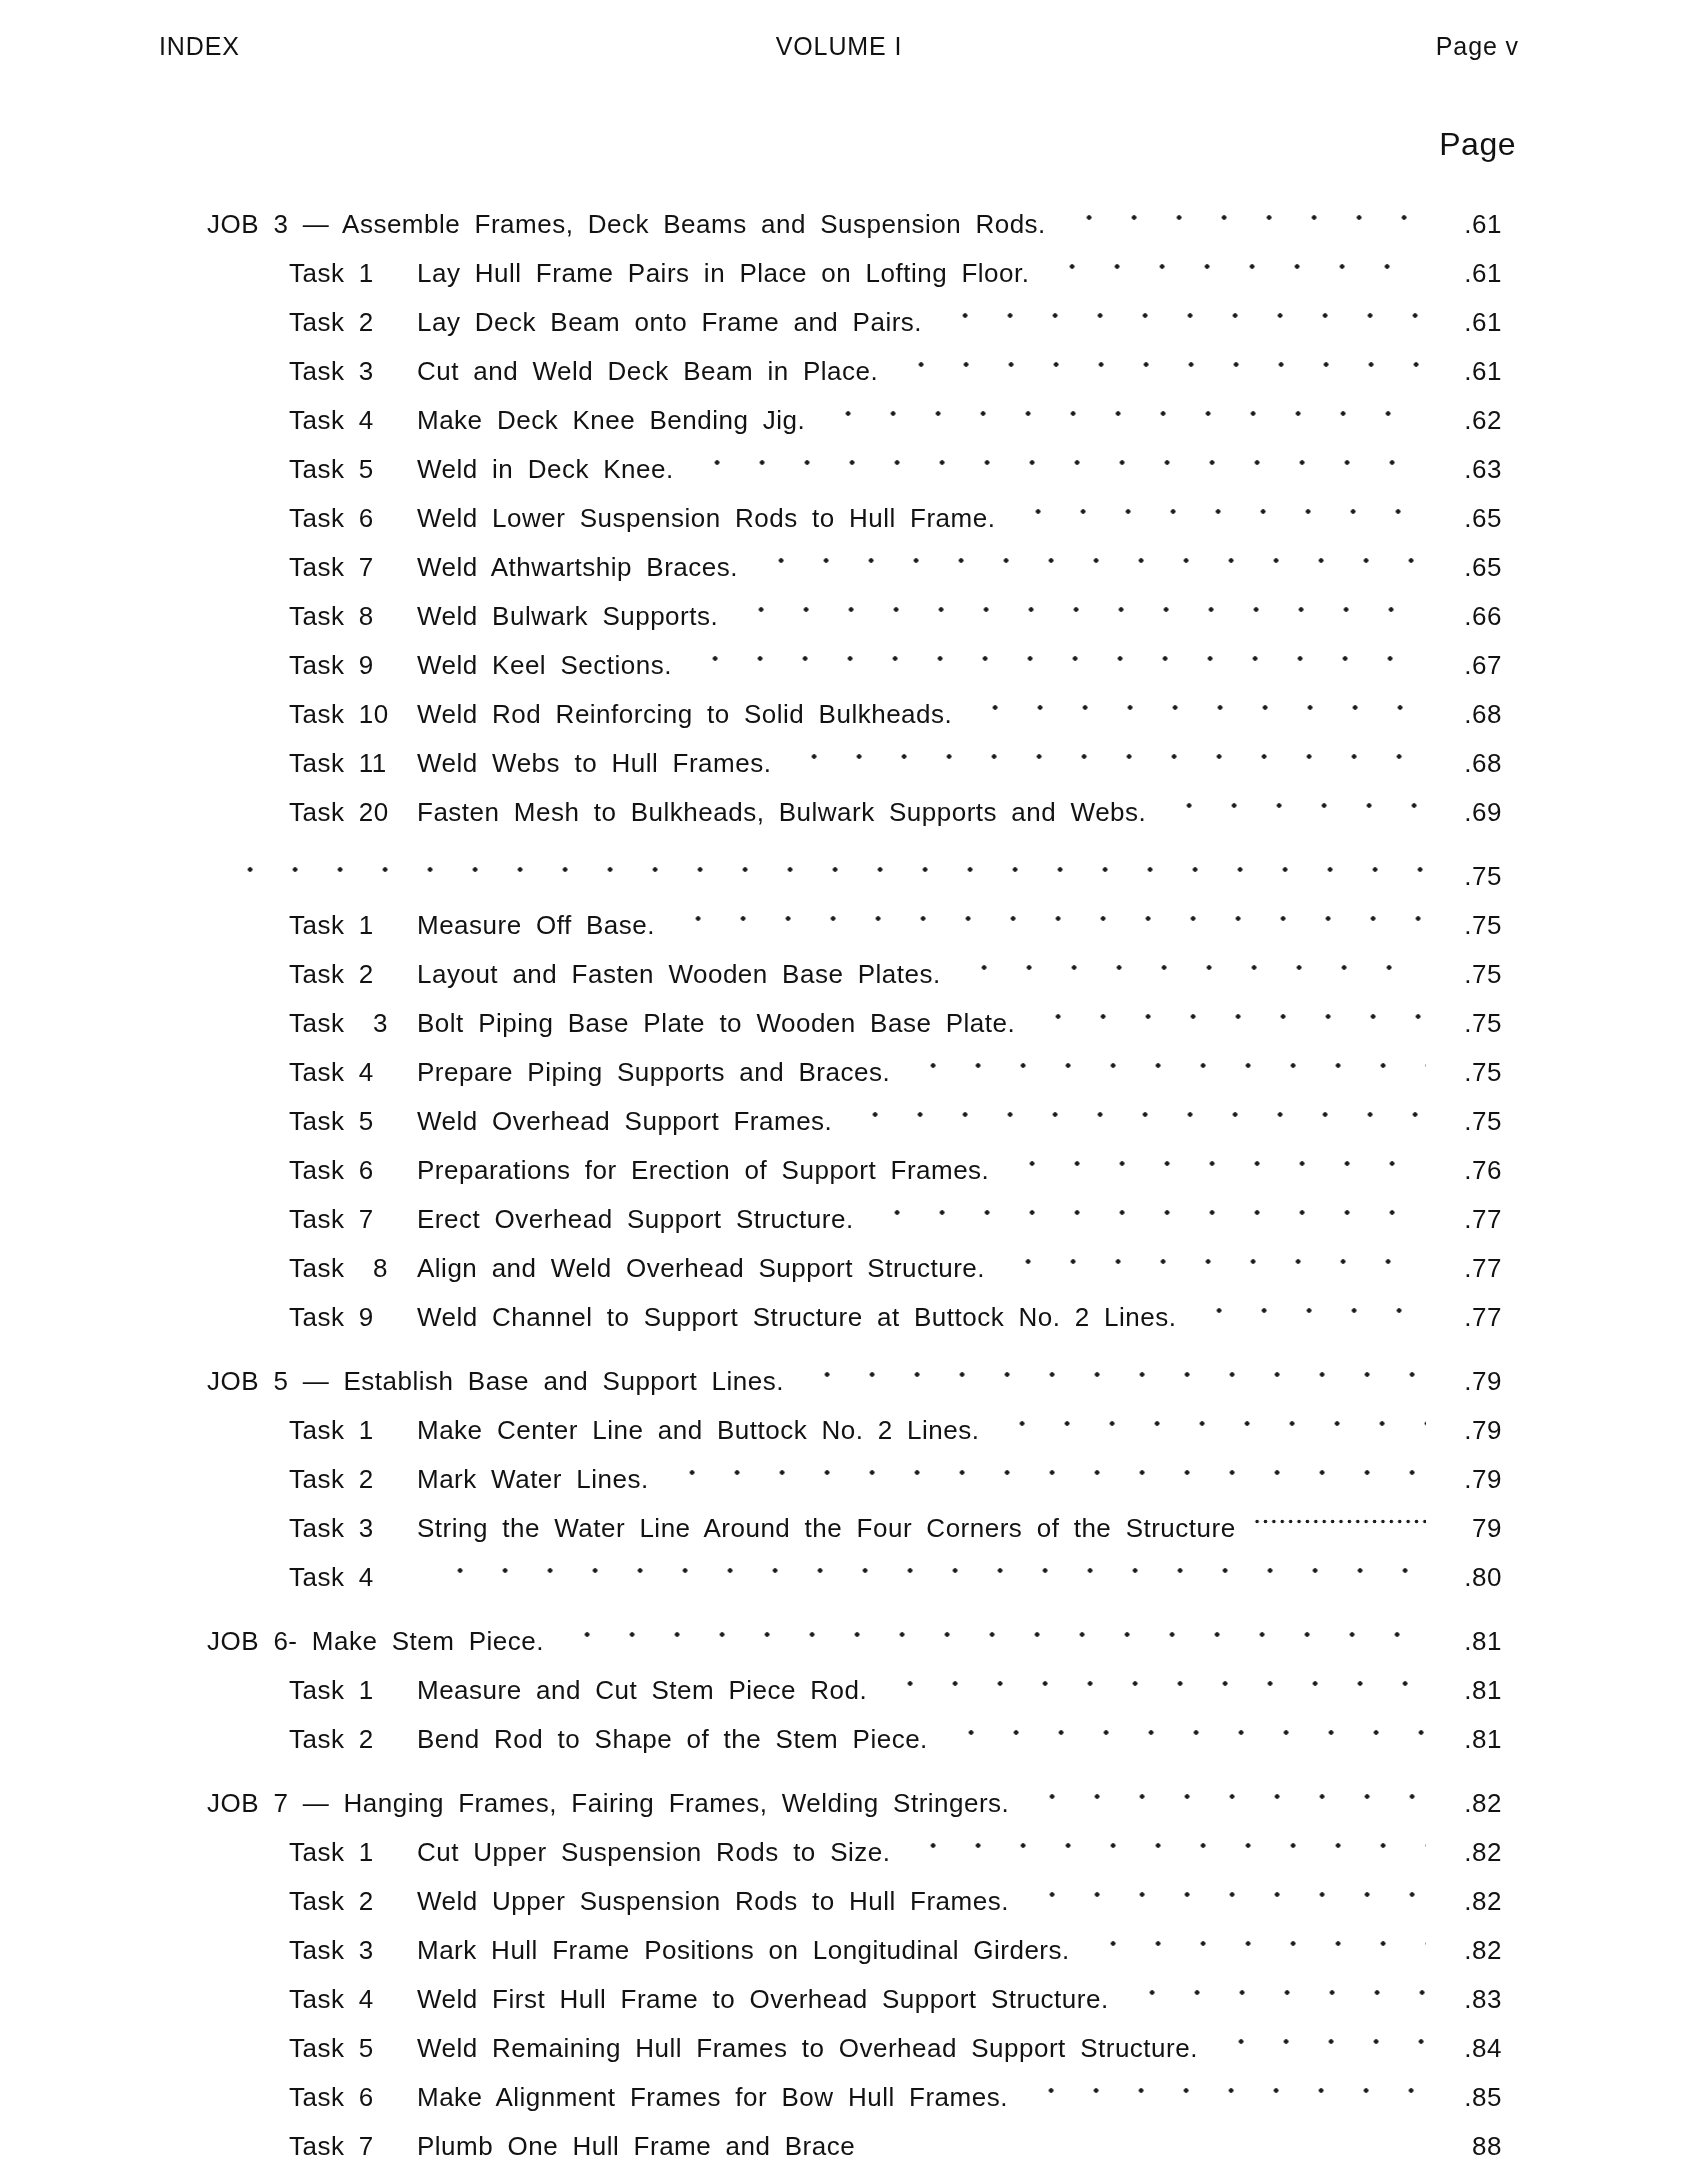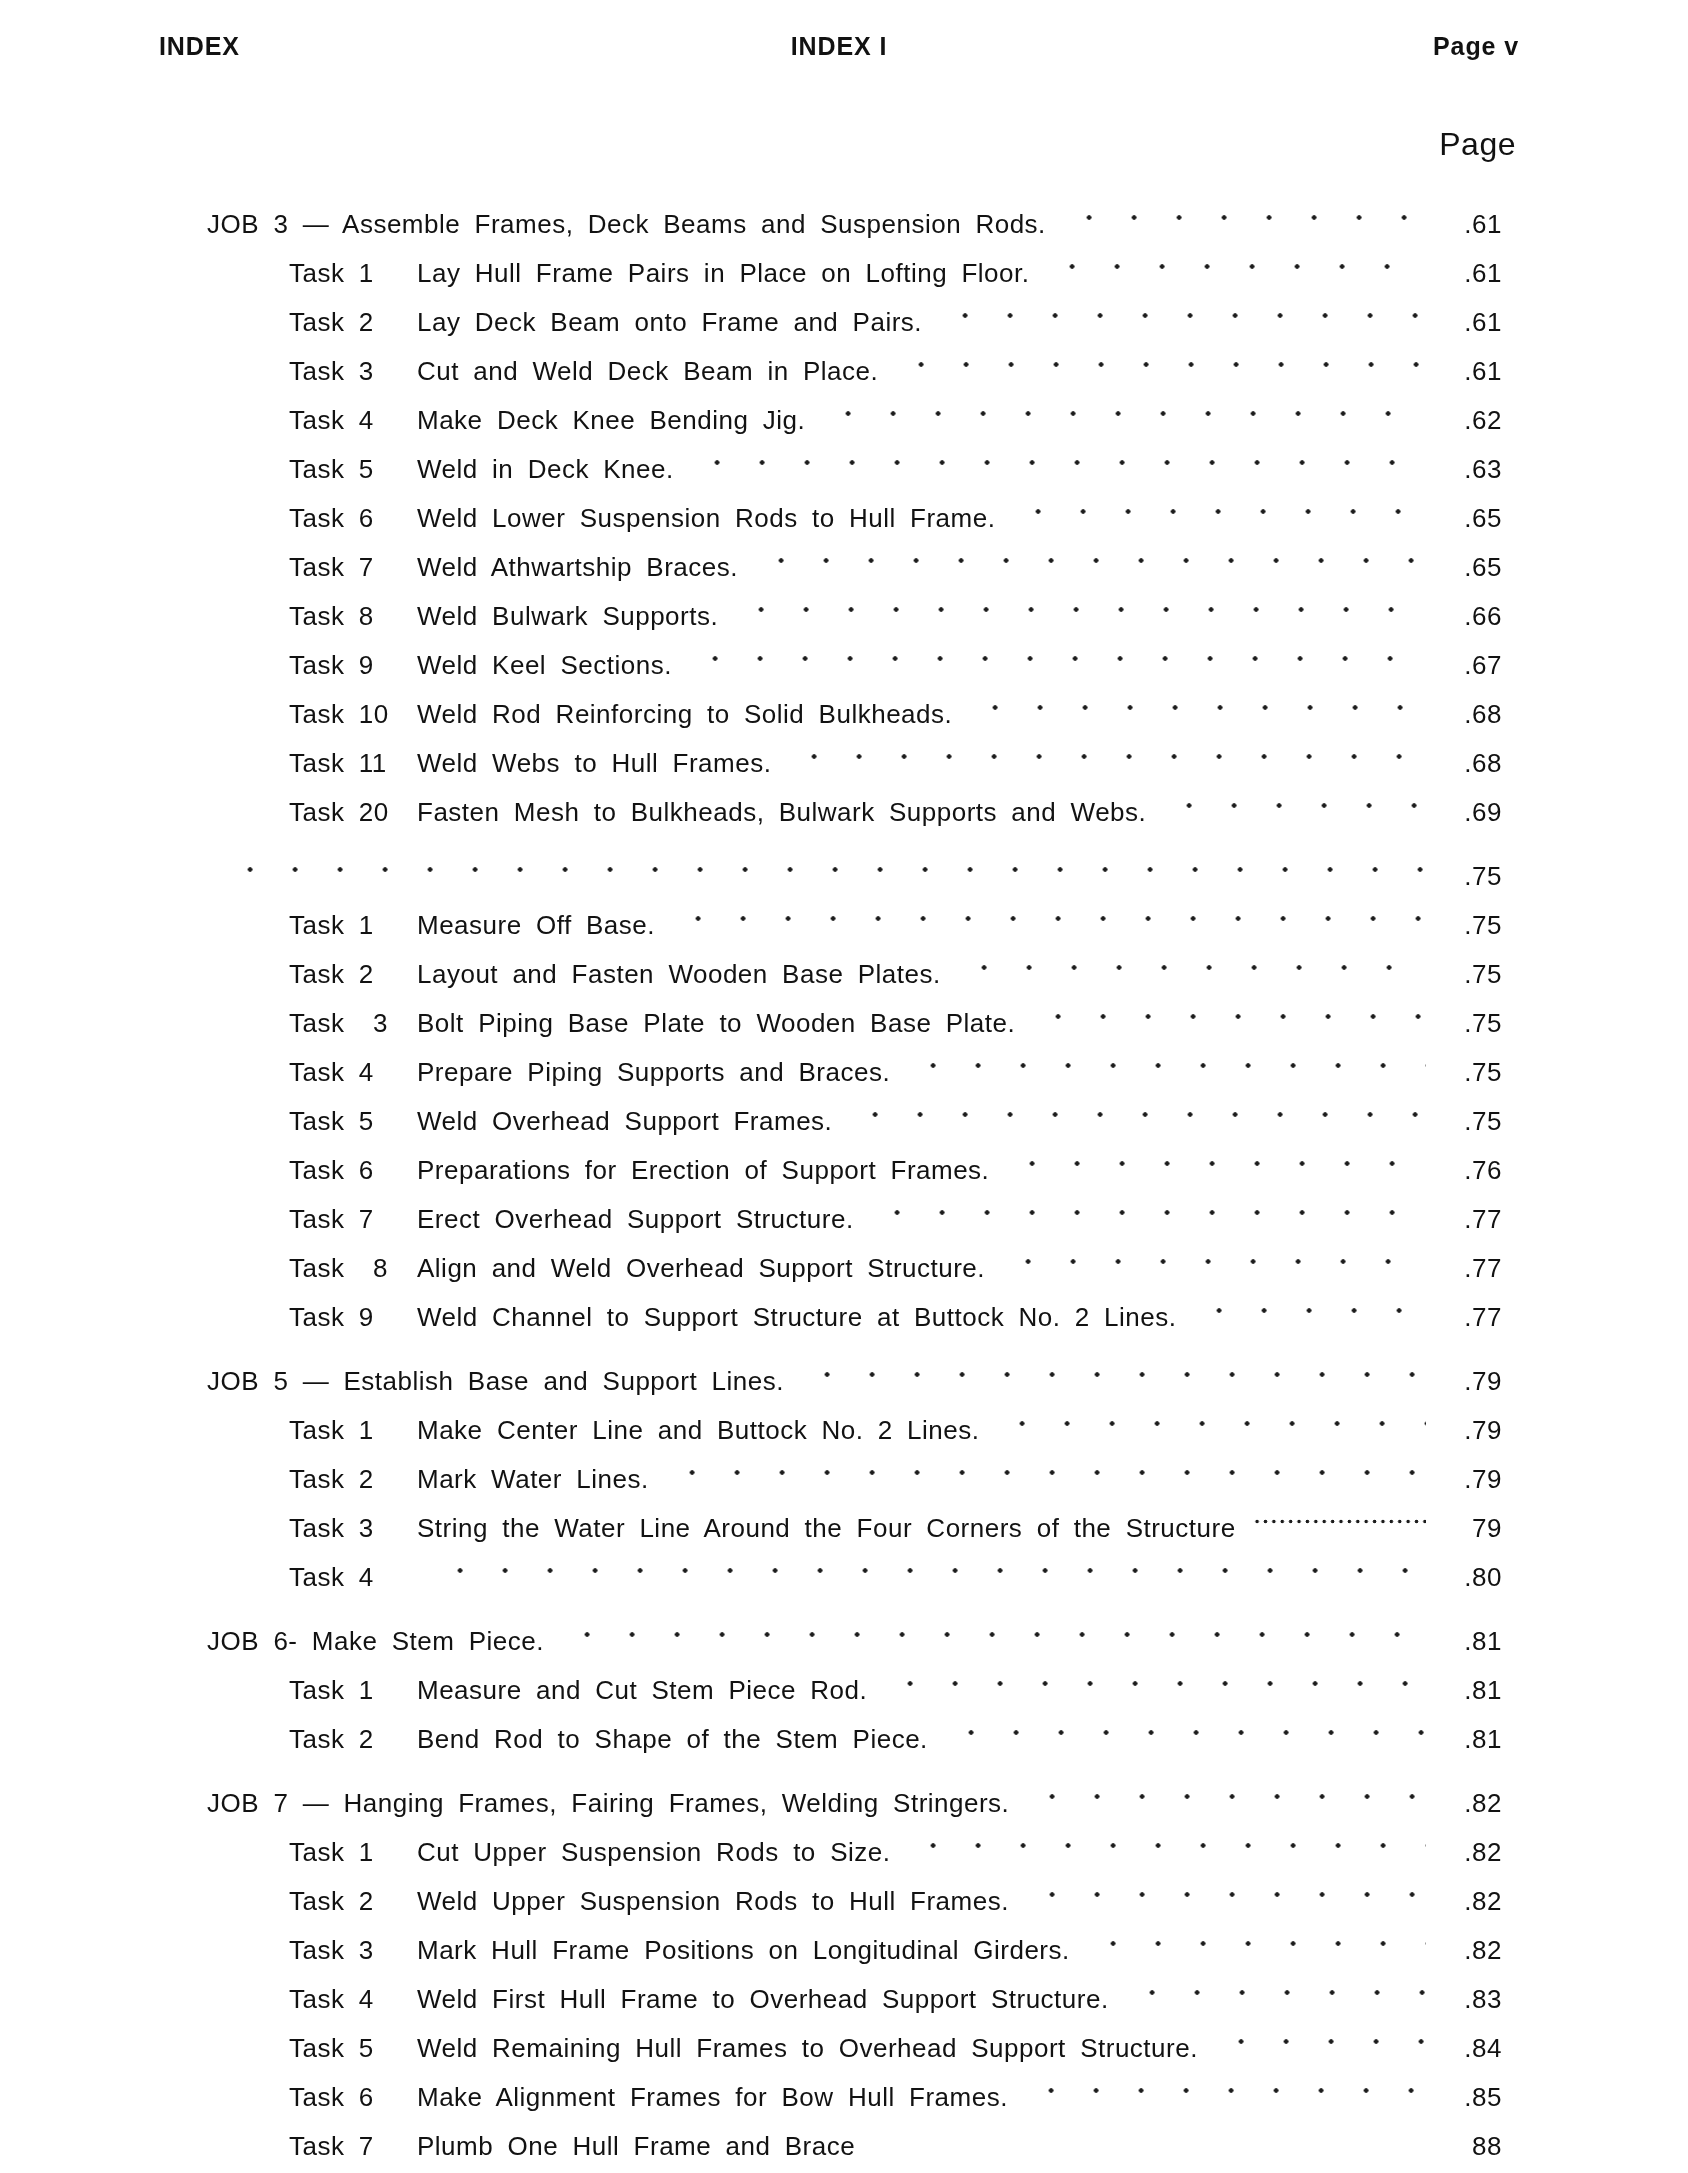--- a/index.html
+++ b/index.html
@@ -11,21 +11,21 @@
     position: relative;
     overflow: hidden;
   }
   .sheet { position: absolute; inset: 0; background: #fff; }
 
   
   .header {
     position: absolute;
     top: 32px; left: 159px; right: 169px;
     display: flex; align-items: baseline;
-    font-weight: bold; font-size: 25px; letter-spacing: 0.9px;
+    font-weight: normal; font-size: 25px; letter-spacing: 0.9px;
     white-space: pre;
   }
   .h-left  { flex: 1; text-align: left; }
   .h-center{ flex: 0 0 auto; text-align: center; }
   .h-right { flex: 1; text-align: right; }
 
   .page-col-label {
     position: absolute;
     top: 126px; right: 172px;
     font-size: 32px; letter-spacing: 0.5px;
@@ -71,21 +71,21 @@
     text-align: right;
   }
 </style>
 </head>
 <body>
 
 <div class="sheet">
 
   <div class="header">
     <span class="h-left">INDEX</span>
-    <span class="h-center">INDEX I</span>
+    <span class="h-center">VOLUME I</span>
     <span class="h-right">Page v</span>
   </div>
 
   <div class="page-col-label">Page</div>
 
   <div class="toc" id="toc">
       <div class="section">
   <div class="row job-row">
     <span class="job-title">JOB 3 — Assemble Frames, Deck Beams and Suspension Rods.</span>
     <span class="leader dots"></span>

